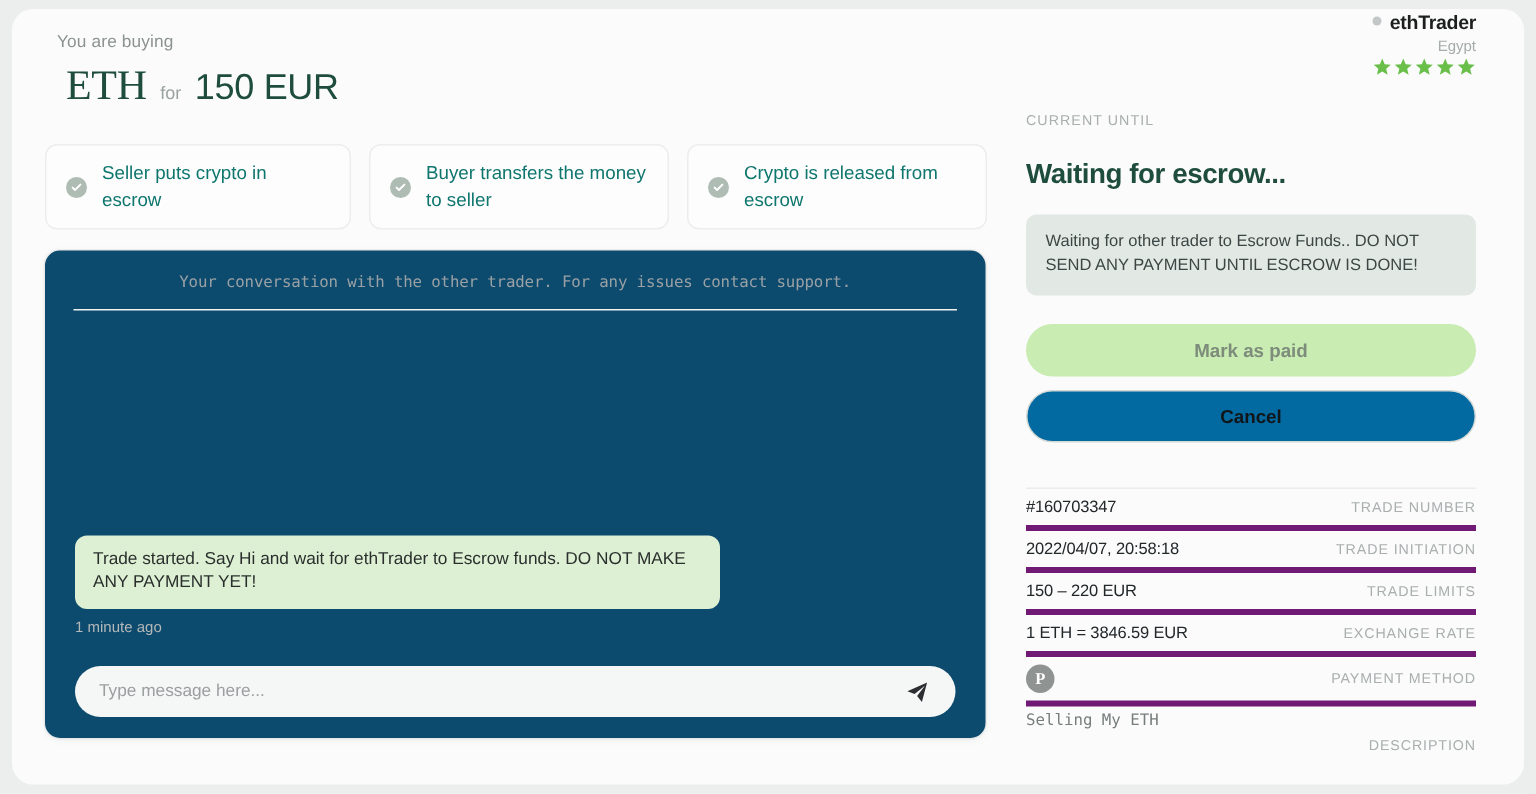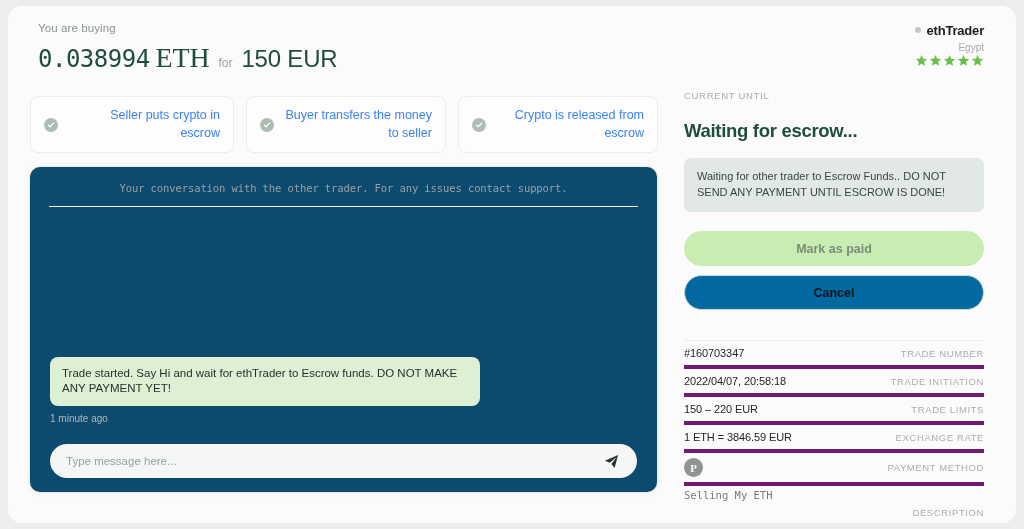--- a/index.html
+++ b/index.html
@@ -92,23 +92,22 @@
     height: 14px;
     border-radius: 50%;
     background: #aebcb4;
     display: flex;
     align-items: center;
     justify-content: center;
   }
   .check-circle svg { display: block; }
   .step-text {
     font-size: 12.5px;
-    color: #3b82f6;
+    color: #0f766e;
     line-height: 1.42;
-    text-align: right;
   }
 
   
   .chat-panel {
     margin-top: 14px;
     width: 627px;
     height: 325px;
     background: #0c4a6e;
     border-radius: 10px;
     box-shadow: 0 1px 5px rgba(120,125,130,0.10), 0 0 0 1px rgba(230,232,232,0.55);
@@ -181,21 +180,21 @@
     width: 20px; height: 20px;
     display: flex; align-items: center; justify-content: center;
     cursor: pointer;
     background: none; border: none; padding: 0;
   }
 
   
   .right-col {
     position: absolute;
     left: 676px;
-    top: 16px;
+    top: 0;
     width: 300px;
   }
   .brand-row {
     display: flex;
     align-items: center;
     justify-content: flex-end;
     gap: 6px;
     height: 16px;
   }
   .brand-dot {
@@ -318,21 +317,20 @@
 </head>
 <body>
 
 <div class="page-card">
 
   <div class="left-col">
 
     <div class="buying-label">You are buying</div>
 
     <div class="amount-row">
-      <span class="amount-mono">0.038994</span>
       <span class="amount-unit">ETH</span>
       <span class="amount-for">for</span>
       <span class="amount-fiat">150 EUR</span>
     </div>
 
     <div class="steps">
       <div class="step-card s1">
         <span class="check-circle">
           <svg width="8" height="8" viewBox="0 0 8 8">
               <path d="M1.4 4.1 L3 5.7 L6.6 2.1" stroke="#ffffff" stroke-width="1.3" fill="none" stroke-linecap="round" stroke-linejoin="round"></path>

